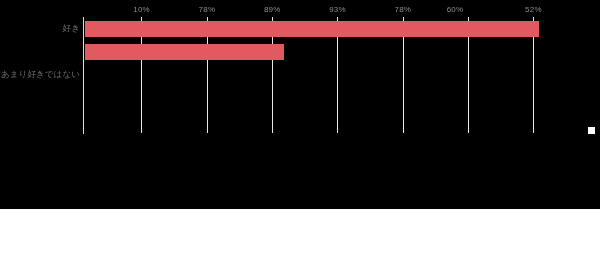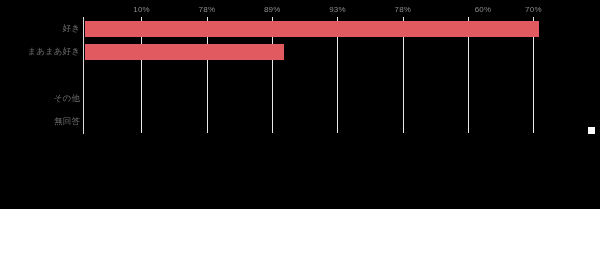--- a/index.html
+++ b/index.html
@@ -104,52 +104,47 @@
 <body>
 
 <div id="chart-root">
 
   <div>
     <span class="xtick-label" style="left:141.6px">10%</span>
     <span class="xtick-label" style="left:206.9px">78%</span>
     <span class="xtick-label" style="left:272.2px">89%</span>
     <span class="xtick-label" style="left:337.5px">93%</span>
     <span class="xtick-label" style="left:402.8px">78%</span>
-    <span class="xtick-label" style="left:483px">60%</span>
-    <span class="xtick-label" style="left:533.4px">70%</span>
+    <span class="xtick-label" style="left:455px">60%</span>
+    <span class="xtick-label" style="left:533.4px">52%</span>
   </div>
 
   <div class="plot-area">
     <div class="gridline" style="left:58.3px"></div>
     <div class="gridline" style="left:123.6px"></div>
     <div class="gridline" style="left:188.9px"></div>
     <div class="gridline" style="left:254.2px"></div>
     <div class="gridline" style="left:319.5px"></div>
     <div class="gridline" style="left:384.8px"></div>
     <div class="gridline" style="left:450.1px"></div>
   </div>
 
   <div class="y-axis-line"></div>
 
   <div class="cat-row" style="top:17.5px">
     <span class="cat-label">好き</span>
     <div class="bar" style="width: 453.736px; background: rgb(224, 90, 95);"></div>
   </div>
 
   <div class="cat-row" style="top:40.7px">
-    <span class="cat-label">まあまあ好き</span>
     <div class="bar" style="width: 199.121px; background: rgb(224, 90, 95);"></div>
   </div>
 
-
-  <div class="cat-row" style="top:87.1px">
-    <span class="cat-label">その他</span>
+  <div class="cat-row" style="top:63.9px">
+    <span class="cat-label">あまり好きではない</span>
 
   </div>
 
-  <div class="cat-row" style="top:110.3px">
-    <span class="cat-label">無回答</span>
 
-  </div>
 
   <div class="faint-mark"></div>
 
 </div>
 
 </body></html>

